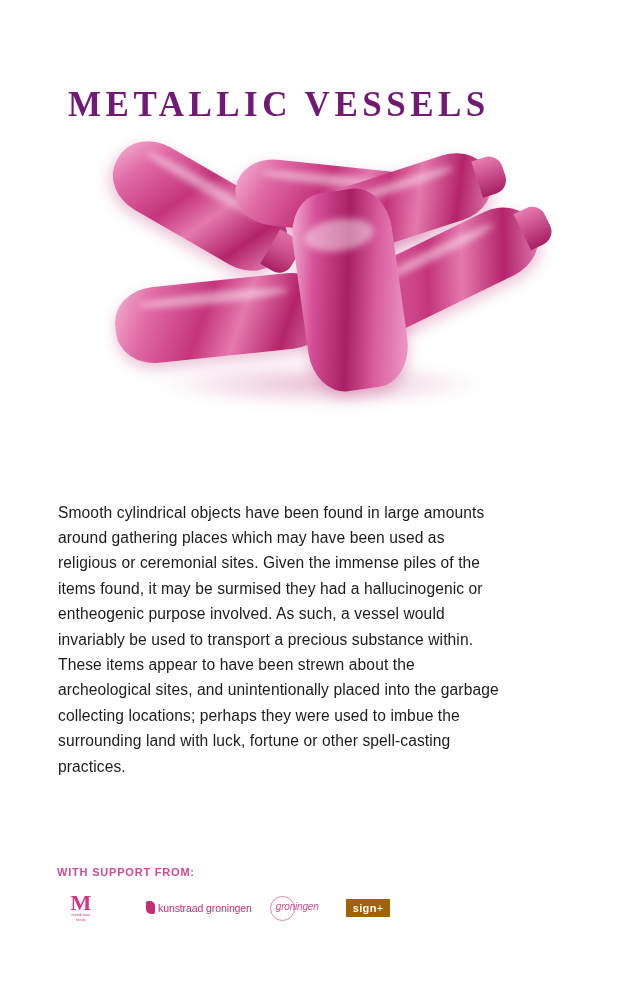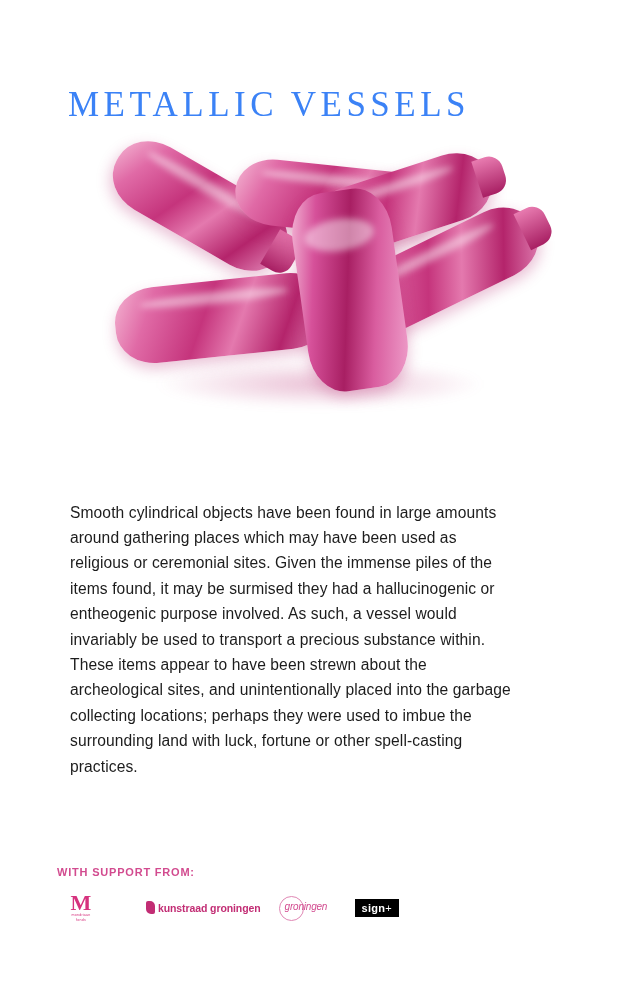--- a/index.html
+++ b/index.html
@@ -21,22 +21,22 @@
     height: 994px;
     background: #ffffff;
   }
   .title {
     position: absolute;
     left: 68px;
     top: 62px;
     font-family: "Liberation Serif", serif;
     font-size: 35px;
     letter-spacing: 4.5px;
-    font-weight: 400;
-    color: #3b82f6;
+    font-weight: 700;
+    color: #701a75;
     white-space: nowrap;
   }
   
   .artwork {
     position: absolute;
     left: 95px;
     top: 160px;
     width: 430px;
     height: 265px;
   }
@@ -78,21 +78,21 @@
     left: 60px;
     top: 200px;
     width: 330px;
     height: 48px;
     background: radial-gradient(ellipse at center, rgba(190, 60, 125, 0.32) 0%, rgba(190, 60, 125, 0) 70%);
     filter: blur(4px);
   }
   
   .body-copy {
     position: absolute;
-    left: 70px;
+    left: 58px;
     top: 484px;
     width: 448px;
     font-size: 15.6px;
     line-height: 25.4px;
     color: #1c1c1c;
     letter-spacing: 0.1px;
   }
   
   .support-label {
     position: absolute;
@@ -130,21 +130,21 @@
     color: #d6327e;
     text-align: center;
     letter-spacing: 0.2px;
   }
   .logo-kunstraad {
     display: flex;
     align-items: center;
     gap: 3px;
     font-size: 10.5px;
     color: #c22d74;
-    font-weight: 700;
+    font-weight: 400;
     letter-spacing: -0.1px;
     padding-left: 36px;
   }
   .kunst-mark {
     width: 9px; height: 13px;
     background: #c22d74;
     border-radius: 2px 5px 2px 5px;
   }
   .logo-groningen {
     position: relative;
@@ -161,21 +161,21 @@
   }
   .logo-groningen .g-text {
     position: absolute;
     left: 8px; top: 6px;
     font-size: 10px;
     color: #d24b8f;
     font-style: italic;
     letter-spacing: -0.2px;
   }
   .logo-sign {
-    background: #000000;
+    background: #a16207;
     color: #ffffff;
     font-size: 11px;
     font-weight: 700;
     padding: 3px 7px;
     letter-spacing: 0.3px;
     display: inline-block;
   }
   .logo-sign .plus { font-weight: 400; }
 </style>
 </head>

